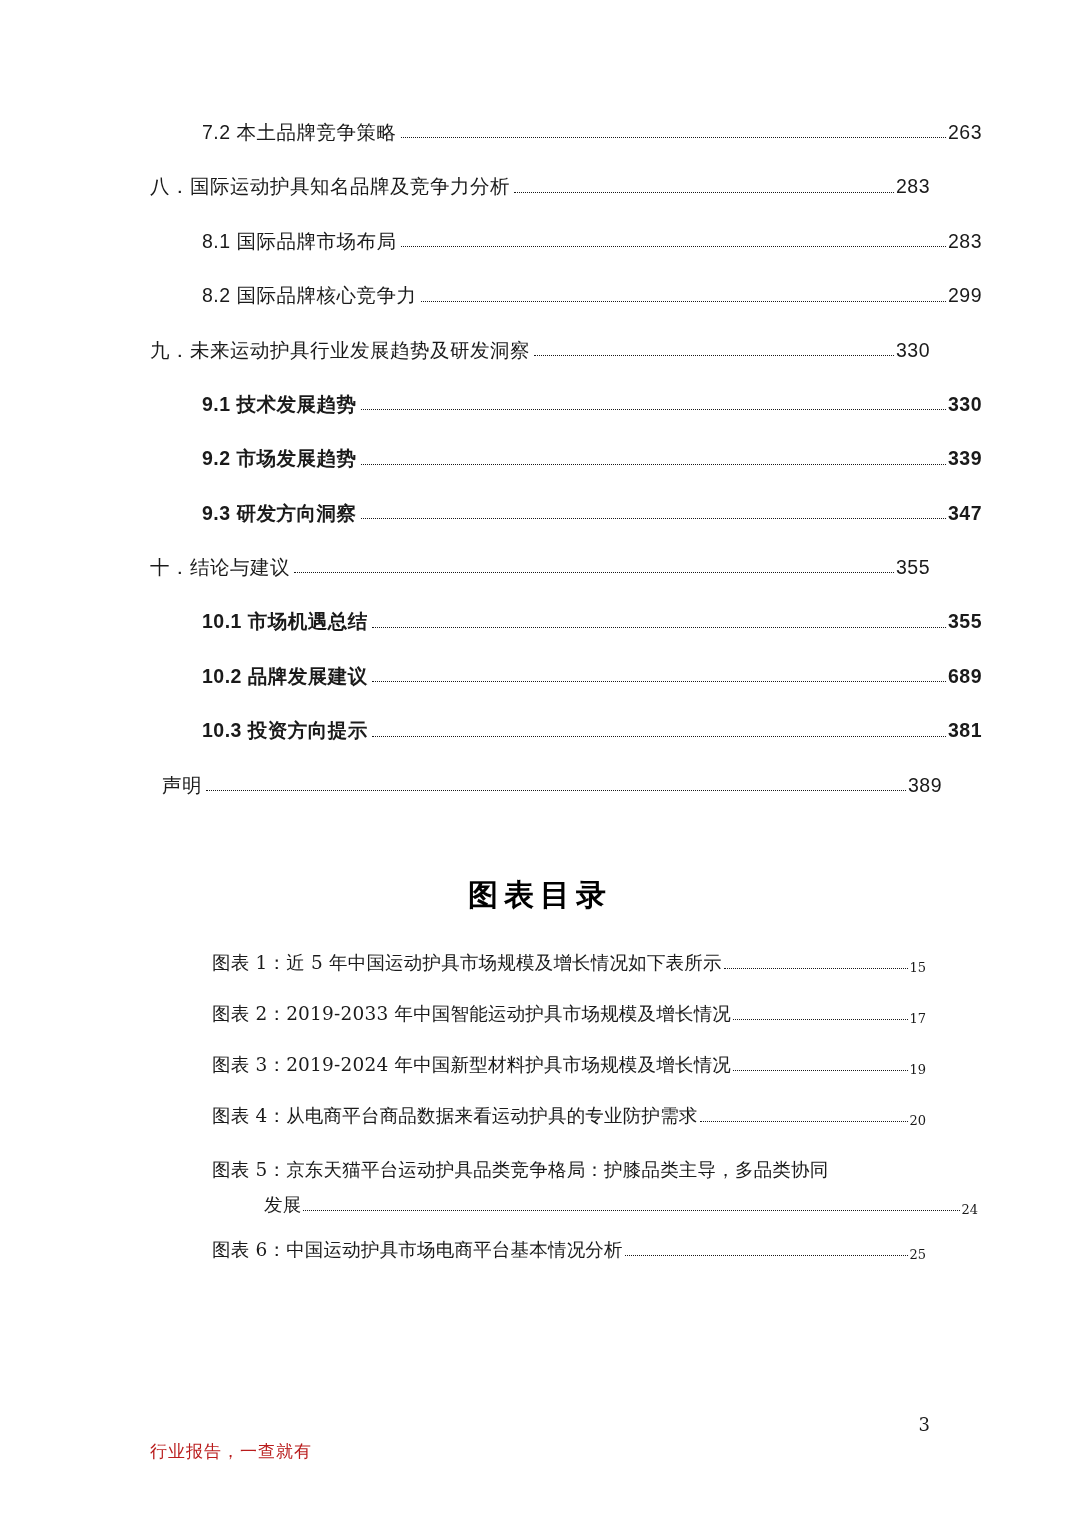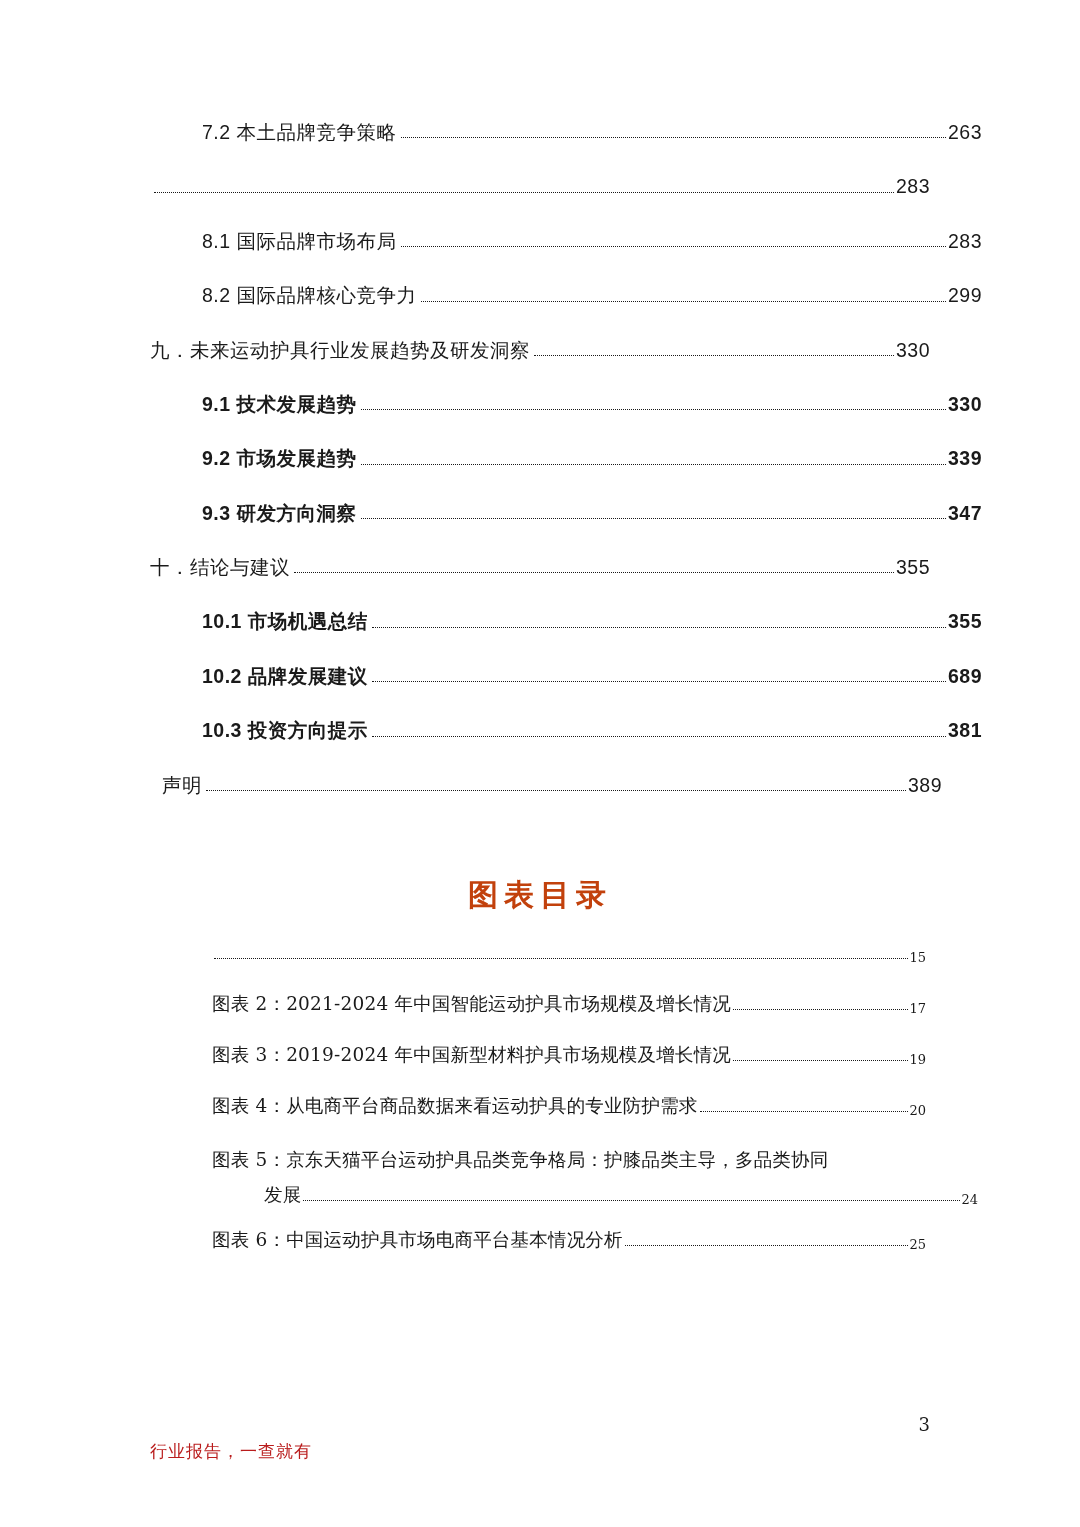--- a/index.html
+++ b/index.html
@@ -57,21 +57,21 @@
 
   
   .lvl-1 { padding-left: 12px; }
   .lvl-2 { padding-left: 52px; }
 
   .bold .toc-label, .bold .toc-page { font-weight: bold; }
 
   
   .figures-title {
     text-align: center;
-    color: #c2410c;
+    color: #000000;
     font-size: 30px;
     font-weight: bold;
     font-family: "DejaVu Serif", serif;
     letter-spacing: 6px;
     margin: 78px 0 34px 0;
   }
   .fig-list {
     margin: 0;
     padding: 0 4px 0 62px;
     list-style: none;
@@ -143,20 +143,21 @@
 
   <ul class="toc-list">
 
     <li class="toc-row lvl-2">
       <span class="toc-label">7.2  本土品牌竞争策略</span>
       <span class="toc-dots"></span>
       <span class="toc-page">263</span>
     </li>
 
     <li class="toc-row chapter">
+      <span class="toc-label">八．国际运动护具知名品牌及竞争力分析</span>
       <span class="toc-dots"></span>
       <span class="toc-page">283</span>
     </li>
 
     <li class="toc-row lvl-2">
       <span class="toc-label">8.1  国际品牌市场布局</span>
       <span class="toc-dots"></span>
       <span class="toc-page">283</span>
     </li>
 
@@ -220,26 +221,27 @@
       <span class="toc-page">389</span>
     </li>
 
   </ul>
 
   <div class="figures-title">图表目录</div>
 
   <ul class="fig-list">
 
     <li class="fig-row">
+      <span class="fig-label">图表 1：近 5 年中国运动护具市场规模及增长情况如下表所示</span>
       <span class="fig-dots"></span>
       <span class="fig-page">15</span>
     </li>
 
     <li class="fig-row">
-      <span class="fig-label">图表 2：2021-2024 年中国智能运动护具市场规模及增长情况</span>
+      <span class="fig-label">图表 2：2019-2033 年中国智能运动护具市场规模及增长情况</span>
       <span class="fig-dots"></span>
       <span class="fig-page">17</span>
     </li>
 
     <li class="fig-row">
       <span class="fig-label">图表 3：2019-2024 年中国新型材料护具市场规模及增长情况</span>
       <span class="fig-dots"></span>
       <span class="fig-page">19</span>
     </li>
 

